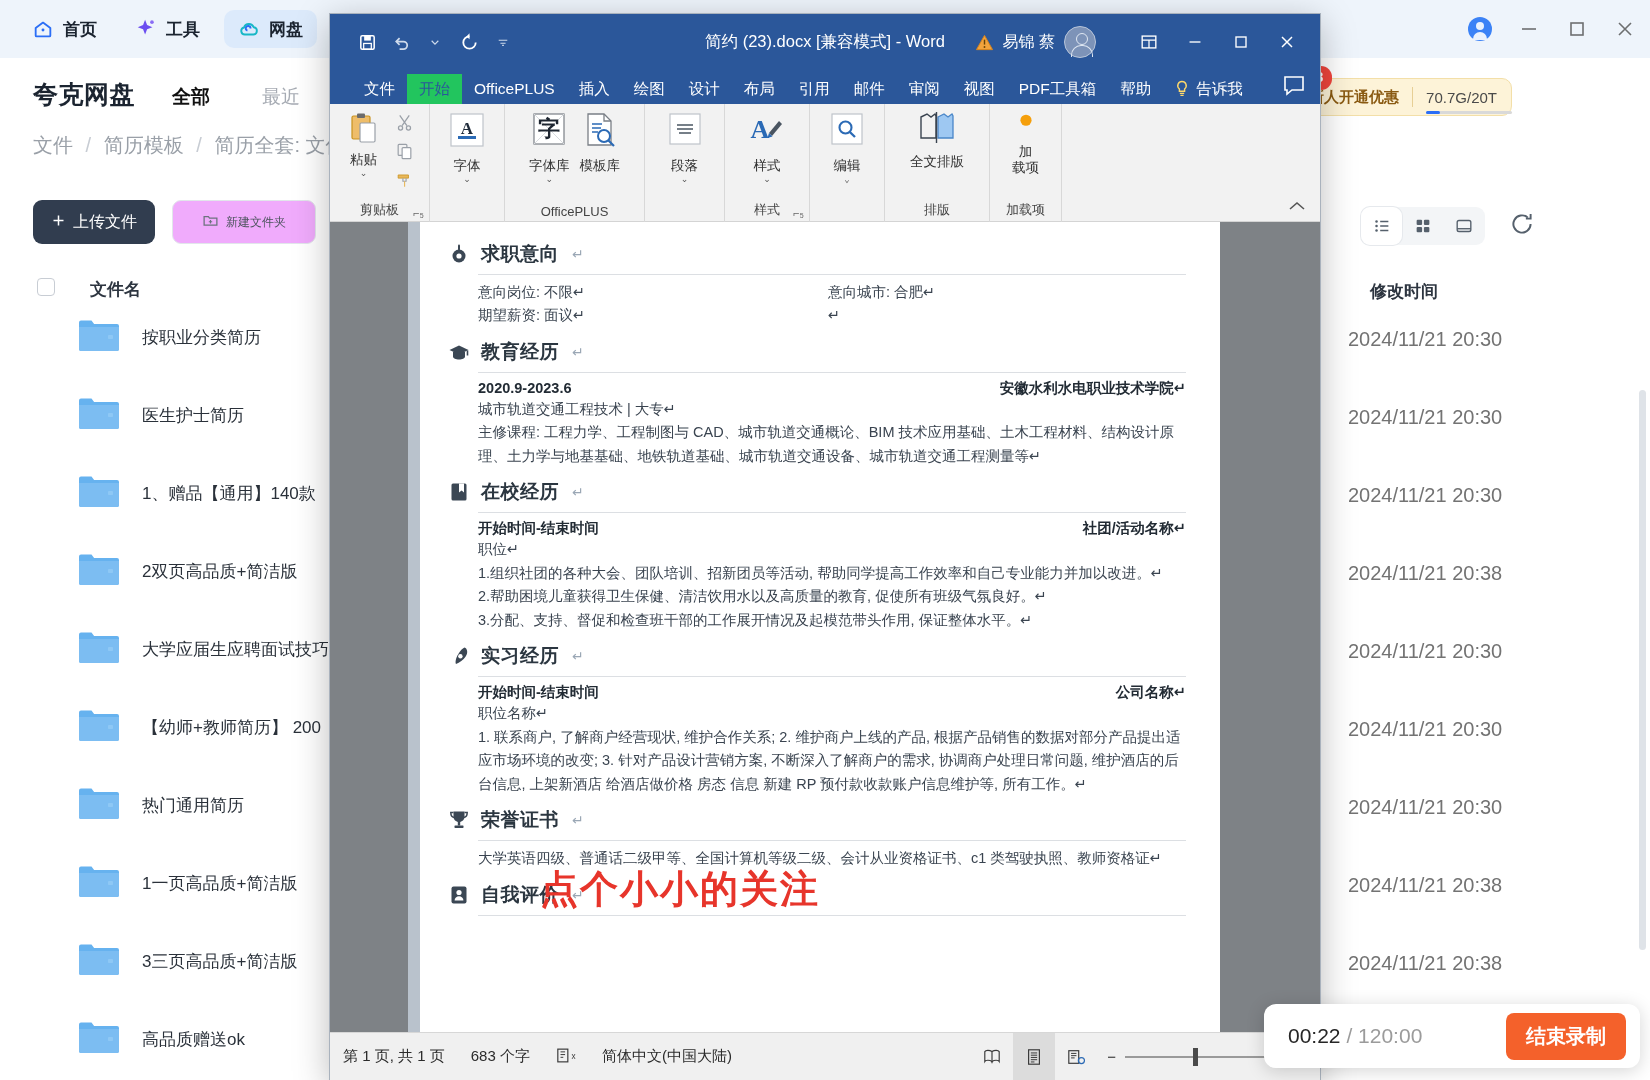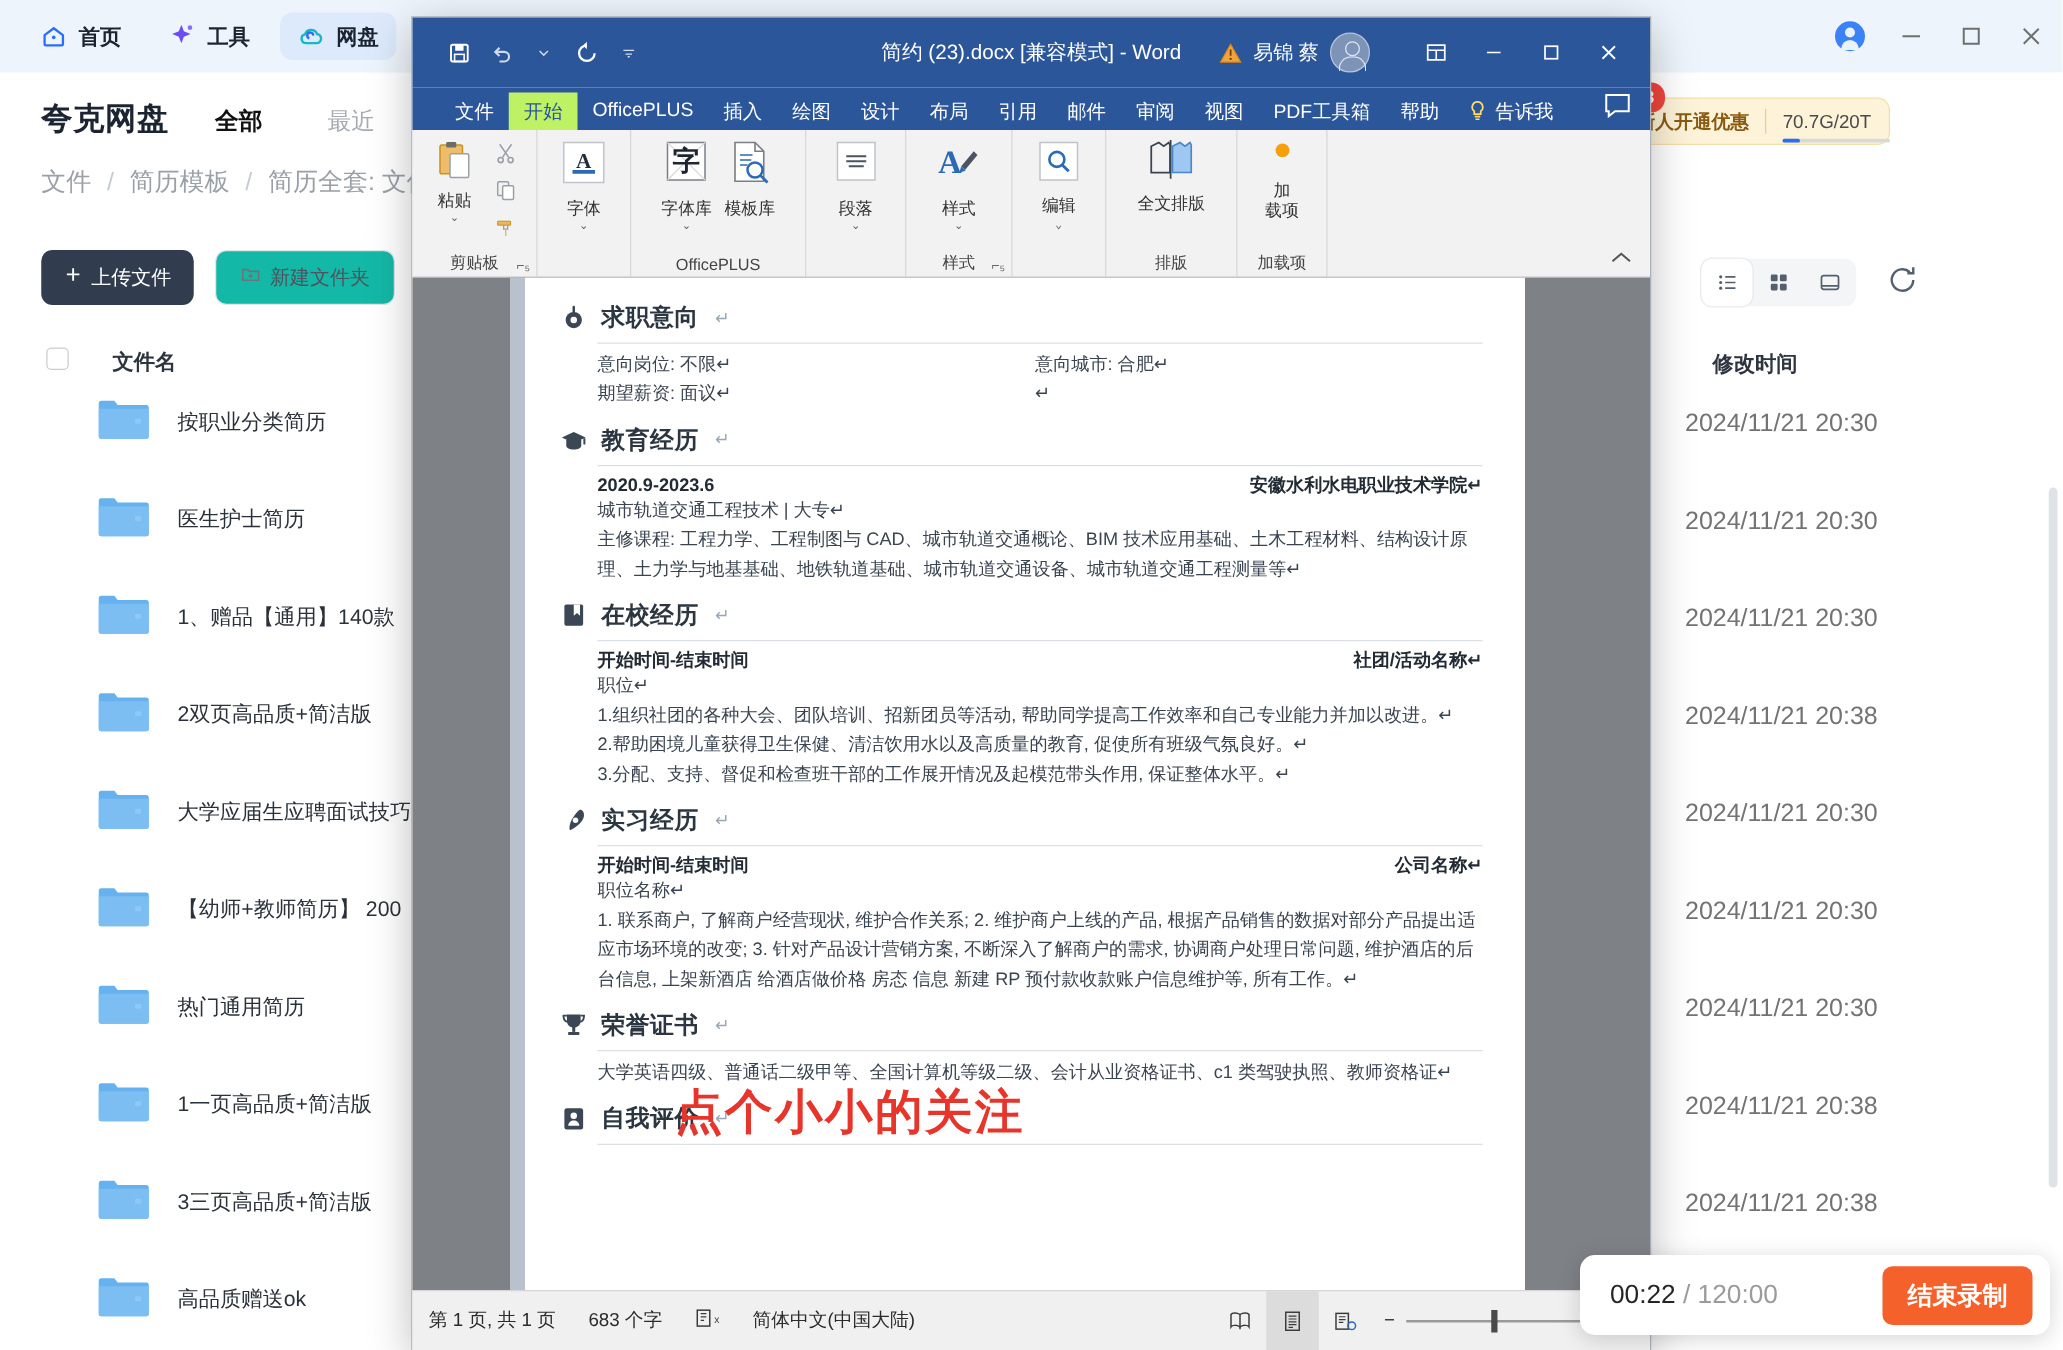--- a/index.html
+++ b/index.html
@@ -88,23 +88,23 @@
   .btn-upload {
     position: absolute; left: 33px; top: 200px;
     width: 122px; height: 44px; border-radius: 9px;
     background: #313d4f; color: #fff;
     display: flex; align-items: center; justify-content: center; gap: 7px;
     font-size: 16px; cursor: default;
   }
   .btn-newfolder {
     position: absolute; left: 172px; top: 200px;
     width: 144px; height: 44px; border-radius: 9px;
-    background: #14b8a6; border: 1px solid #e2e6eb; color: #4c545e;
+    background: #f0abfc; border: 1px solid #e2e6eb; color: #4c545e;
     display: flex; align-items: center; justify-content: center; gap: 7px;
-    font-size: 16px; cursor: default;
+    font-size: 12px; cursor: default;
   }
 
   .viewbtns {
     position: absolute; right: 165px; top: 207px;
     width: 124px; height: 38px; border-radius: 9px; background: #f3f5f7;
     display: flex; align-items: center;
   }
   .viewbtn {
     width: 41px; height: 38px; display: flex; align-items: center; justify-content: center;
   }
@@ -190,21 +190,21 @@
 
   .ribbon-tabs {
     height: 34px; background: #2b579a; position: relative;
     display: flex; align-items: flex-end; padding-left: 22px; gap: 0;
   }
   .rtab {
     height: 30px; padding: 0 12px;
     display: flex; align-items: center;
     color: #fff; font-size: 15.5px; white-space: nowrap;
   }
-  .rtab.active { background: #bef264; color: #2b579a; font-weight: 400; }
+  .rtab.active { background: #22c55e; color: #2b579a; font-weight: 400; }
   .rtab.tellme { gap: 7px; }
   .bulb { width: 14px; height: 18px; }
 
   .ribbon {
     height: 118px; background: #f2f2f2; position: relative;
     border-bottom: 1px solid #d4d4d4;
   }
   .rgroup {
     position: absolute; top: 0; height: 118px;
     border-right: 1px solid #d8d8d8;

